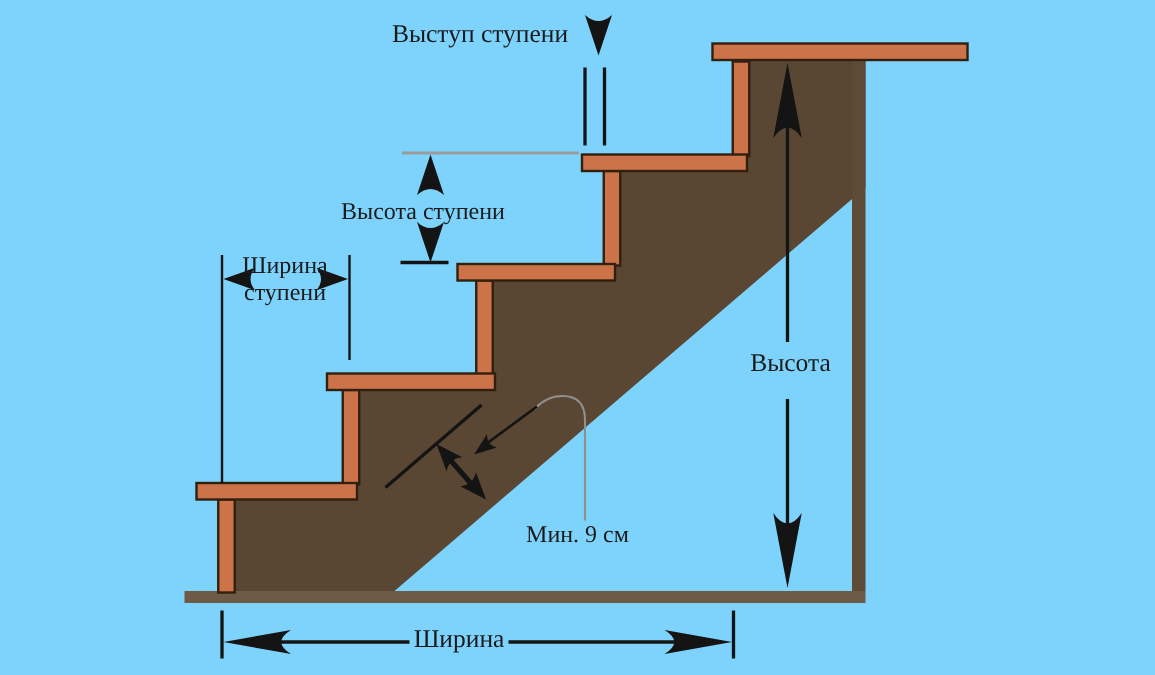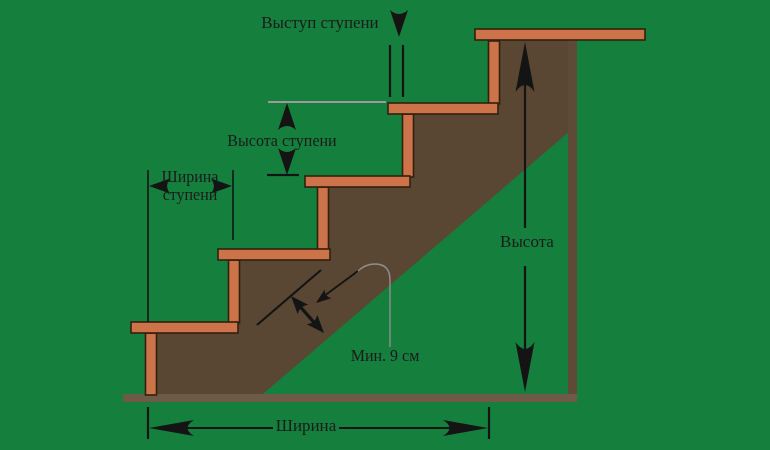--- a/index.html
+++ b/index.html
@@ -1,19 +1,19 @@
 <!DOCTYPE html>
 <html><head>
 <meta charset="utf-8">
 <style>
   html,body{margin:0;padding:0;background:#ffffff;}
   .canvas{
     position:relative;
     width:770px;height:450px;
-    background:#15803d;
+    background:#7dd3fc;
     font-family:"Liberation Serif","DejaVu Serif",serif;
     overflow:hidden;
   }
   svg{display:block;}
   .tread   {fill:#cd7349;stroke:#32200f;stroke-width:1.6;}
   .stringer{fill:#594733;}
   .wall    {fill:#5e4b37;}
   .ground  {fill:#6e5b47;}
   .dim     {stroke:#141414;fill:none;}
   .dim-thin{stroke-width:1.6;}

